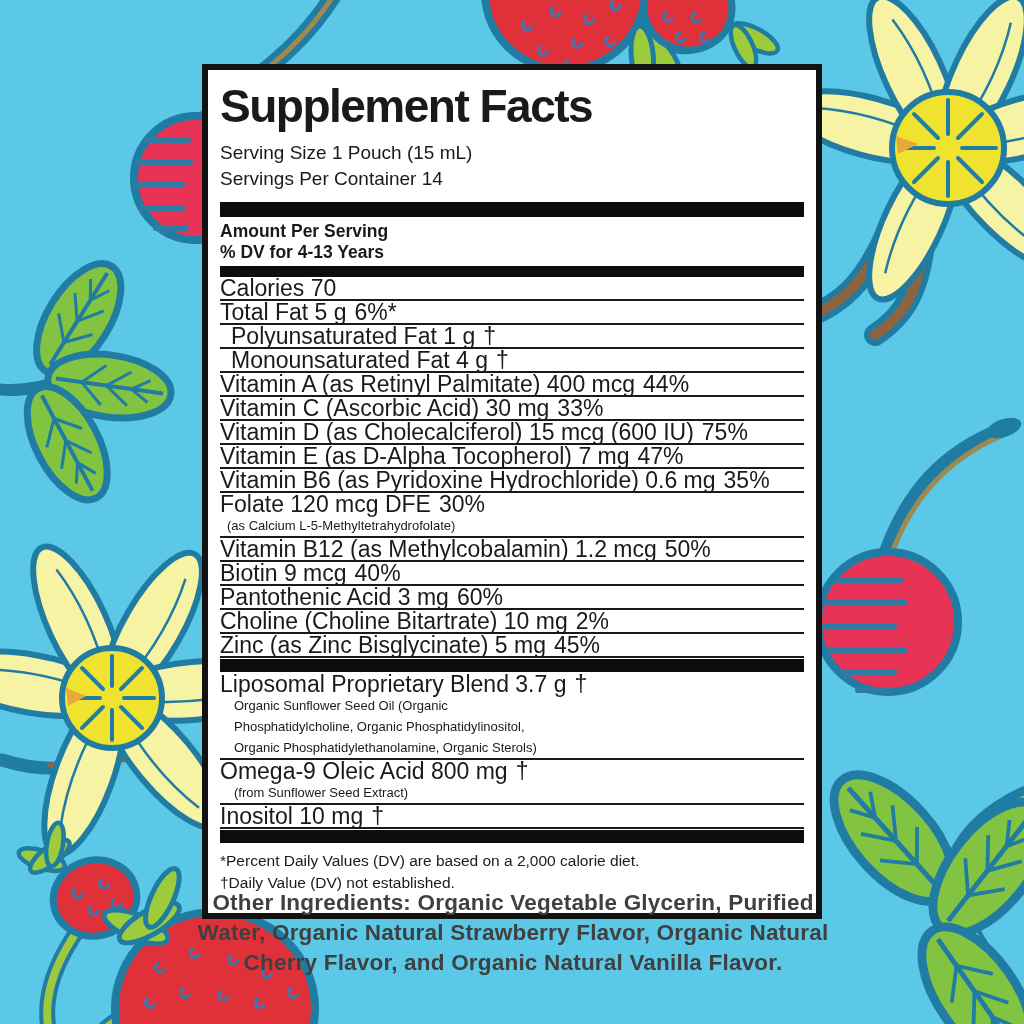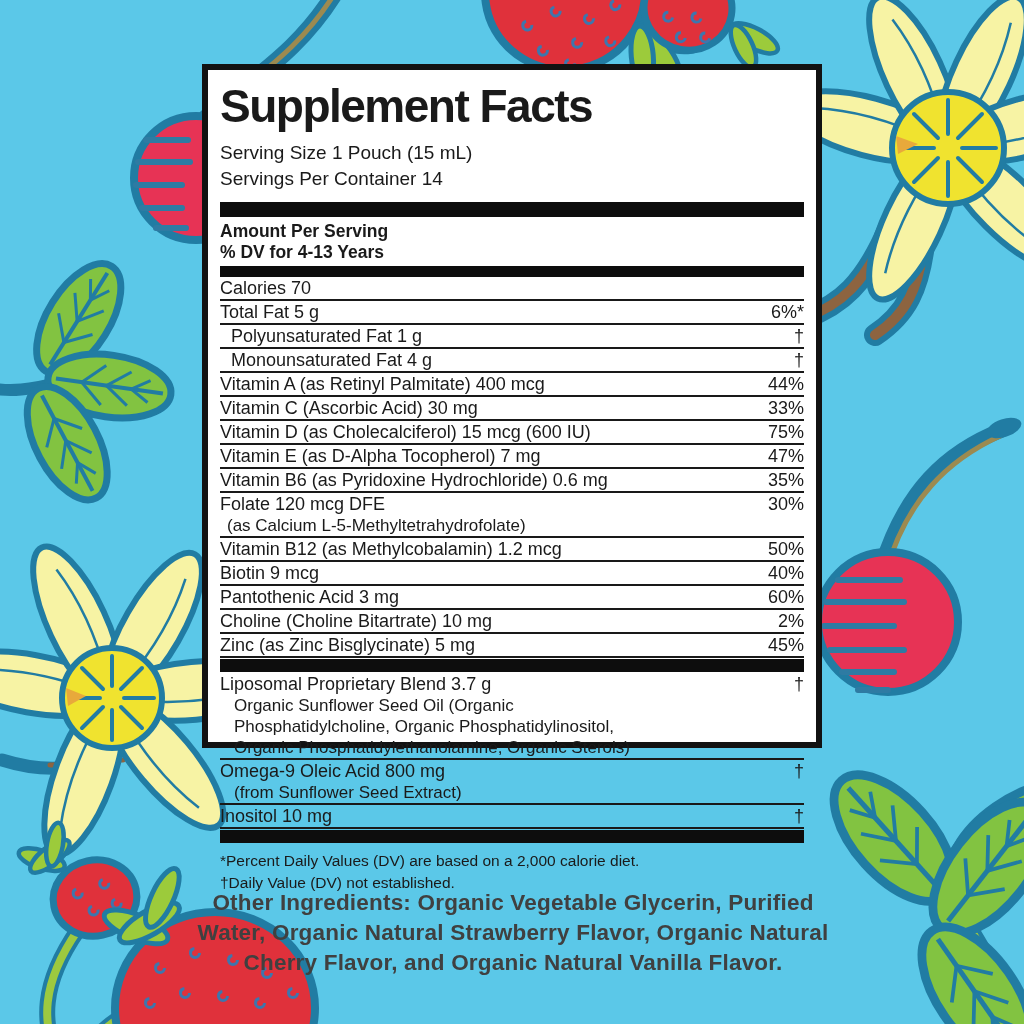--- a/index.html
+++ b/index.html
@@ -1,31 +1,31 @@
 <!DOCTYPE html>
 <html><head>
 <meta charset="utf-8">
 <style>
   html,body{margin:0;padding:0;}
   body{width:1024px;height:1024px;overflow:hidden;font-family:"Liberation Sans",sans-serif;}
   .stage{position:relative;width:1024px;height:1024px;background:#5BC8E8;}
   svg.bg{position:absolute;left:0;top:0;}
-  .panel{position:absolute;left:202px;top:64px;width:620px;height:684px;background:#ffffff;
+  .panel{position:absolute;left:202px;top:64px;width:620px;height:855px;background:#ffffff;
          border:6px solid #121212;box-sizing:border-box;padding:4px 12px 0 12px;color:#1a1a1a;}
   .title{font-size:46px;font-weight:bold;letter-spacing:-1.5px;margin:8px 0 10px 0;line-height:1.05;}
   .servline{font-size:19px;line-height:26px;}
   .bar{background:#0d0d0d;}
   .bar.b1{height:15px;margin-top:10px;}
   .bar.b2{height:11px;}
   .bar.bsec{height:13px;margin:1px 0;}
   .colhead{display:flex;justify-content:space-between;font-weight:bold;font-size:17.5px;padding:4px 0 3px 0;flex-direction:column;}
   .rowgroup{border-bottom:2px solid #191919;padding:0;}
-  .rowline{display:flex;justify-content:space-between;font-size:18px;line-height:21px;padding:1px 0 0 0;}
+  .rowline{display:flex;justify-content:flex-start;font-size:23px;line-height:21px;padding:1px 0 0 0;}
   .rowgroup.indent .nname{padding-left:11px;}
-  .subline{font-size:17px;line-height:21px;padding-left:7px;}
+  .subline{font-size:13px;line-height:21px;padding-left:7px;}
   .rowgroup.blend .subline{padding-left:14px;}
   .ndv{white-space:nowrap;padding-left:8px;}
   .footnotes{font-size:15.5px;line-height:22px;padding-top:6px;}
   .other-ing{position:absolute;left:188px;top:888px;width:650px;text-align:center;color:#404040;
              font-weight:bold;font-size:22.5px;line-height:30px;letter-spacing:0.2px;}
 </style>
 </head>
 <body>
 
 <div class="stage">

